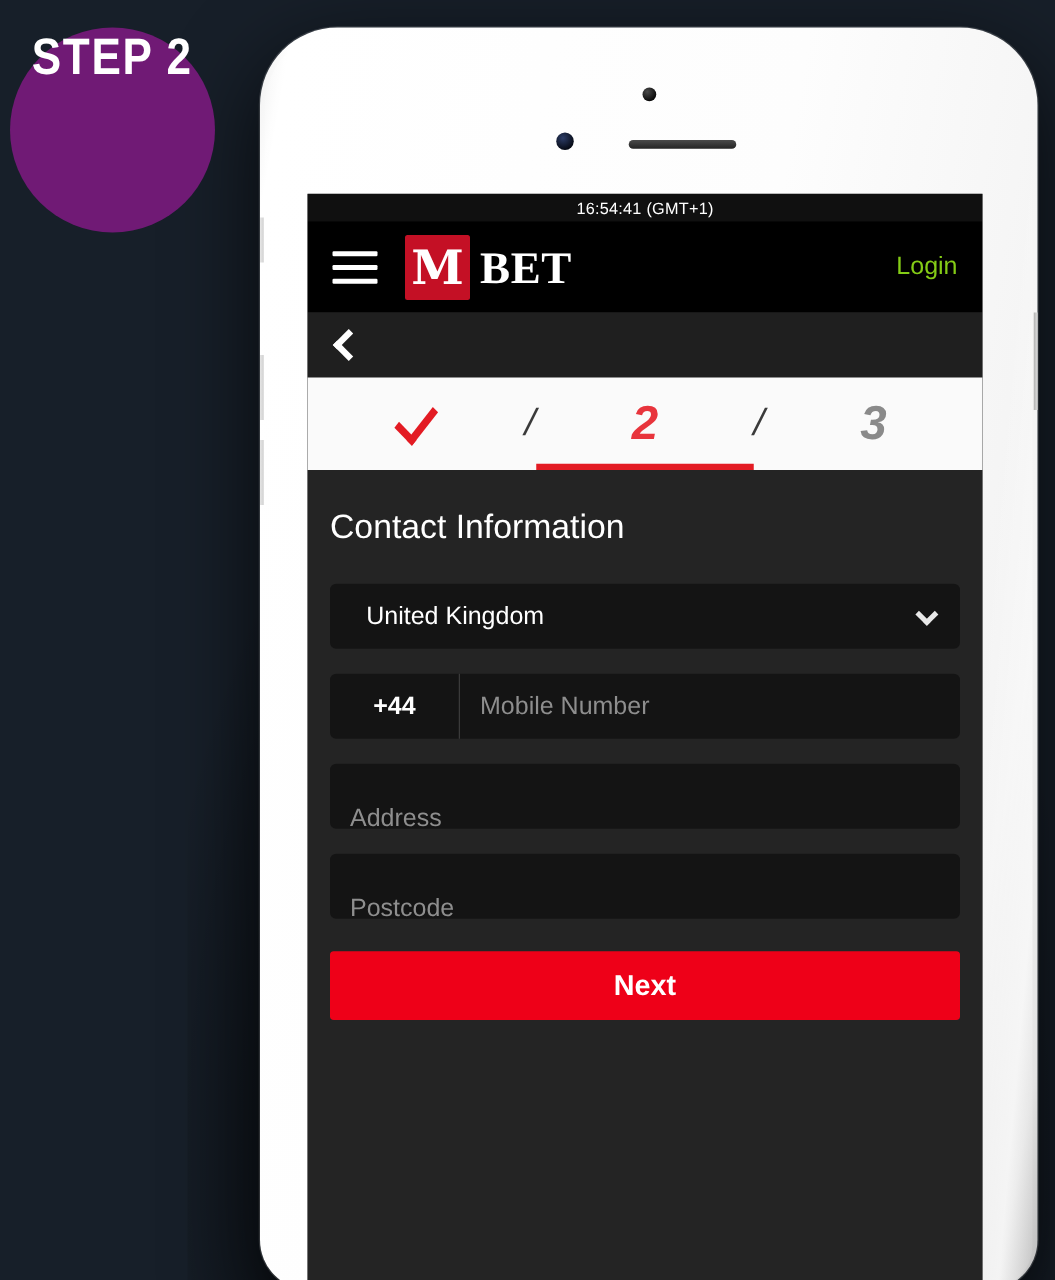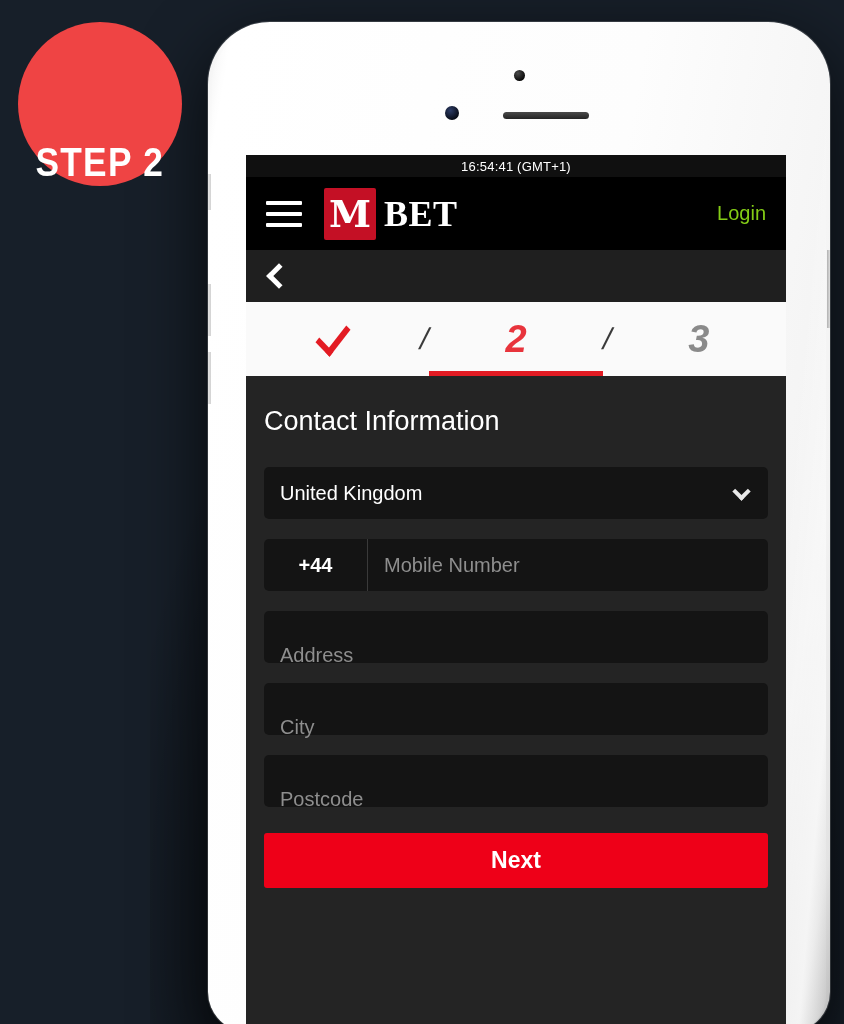--- a/index.html
+++ b/index.html
@@ -12,28 +12,28 @@
 
   body {
     background: #171F29;
     font-family: "Liberation Sans", sans-serif;
     position: relative;
   }
 
   
   .step-badge {
     position: absolute;
-    left: 18px;
+    left: 8px;
     top: 22px;
     width: 164px;
     height: 164px;
     border-radius: 50%;
-    background: #ef4444;
-    display: flex;
-    align-items: flex-end;
+    background: #701a75;
+    display: flex;
+    align-items: flex-start;
     justify-content: center;
     z-index: 40;
   }
   .step-badge-text {
     color: #ffffff;
     font-family: "Liberation Sans Narrow", "Liberation Sans", sans-serif;
     font-weight: bold;
     font-size: 41px;
     letter-spacing: 1.5px;
     transform: scaleX(0.86);
@@ -294,20 +294,21 @@
     height: 52px;
     margin-bottom: 20px;
     display: flex;
     align-items: center;
     padding: 0 16px;
     position: relative;
   }
   .field-value {
     color: #ffffff;
     font-size: 20px;
+    margin-left: 13px;
   }
   .field-placeholder {
     color: #8E8E8E;
     font-size: 20px;
     margin-top: 36px;
   }
   .chevron-down {
     position: absolute;
     right: 20px;
     top: 18px;
@@ -419,23 +420,20 @@
         <div class="phone-prefix">+44</div>
         <div class="phone-input">
           <span class="field-placeholder">Mobile Number</span>
         </div>
       </div>
 
       <div class="field">
         <span class="field-placeholder">Address</span>
       </div>
 
-      <div class="field">
-        <span class="field-placeholder">City</span>
-      </div>
 
       <div class="field">
         <span class="field-placeholder">Postcode</span>
       </div>
 
       <button class="next-button">Next</button>
     </div>
 
   </div>
 </div>

